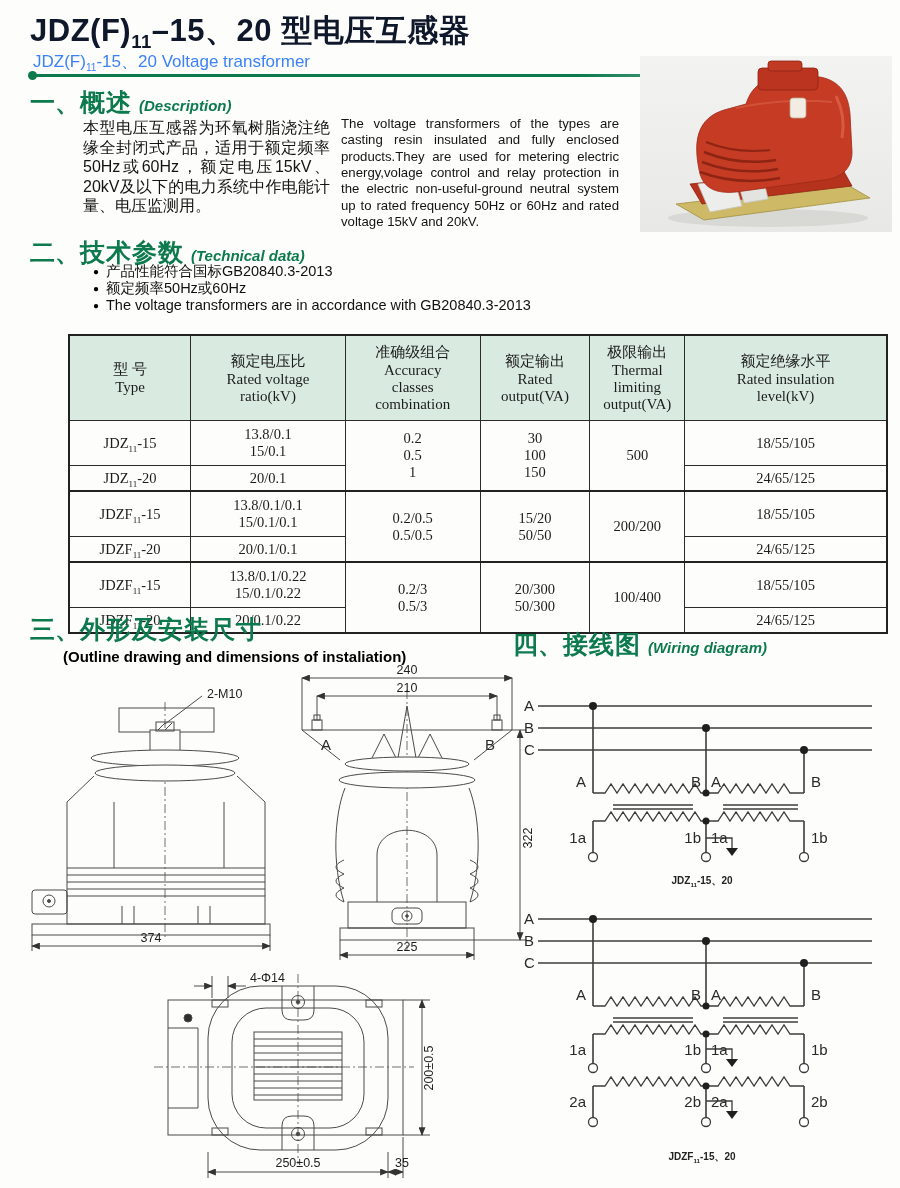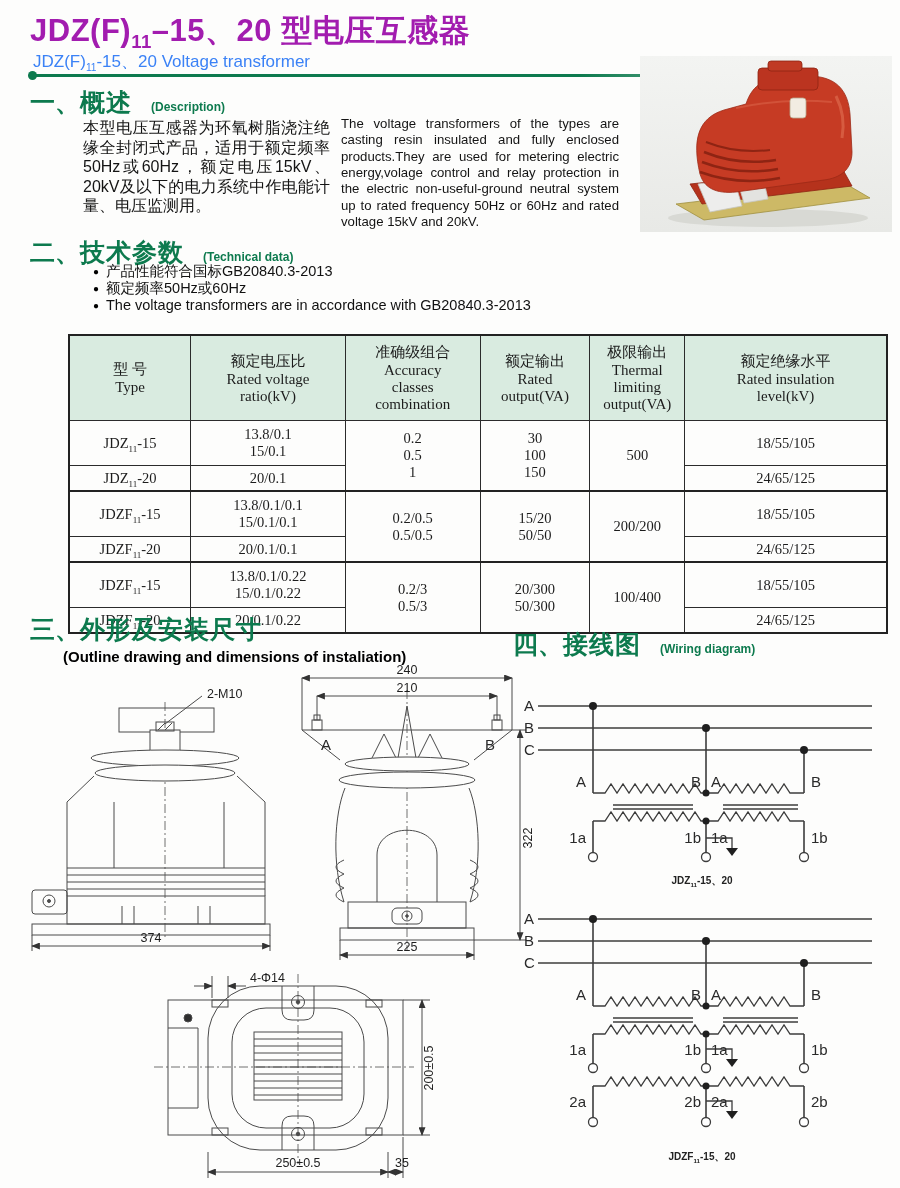--- a/index.html
+++ b/index.html
@@ -1,29 +1,29 @@
 <!DOCTYPE html>
 <html><head>
 <meta charset="utf-8">
 <style>
   html,body{margin:0;padding:0;background:#ffffff;}
   .page{position:relative;width:900px;height:1188px;background:#fdfdfc;overflow:hidden;
         font-family:"Liberation Sans","DejaVu Sans",sans-serif;color:#1a1a1a;}
   
-  .title{position:absolute;left:30px;top:10px;font-size:31px;font-weight:bold;color:#a21caf;letter-spacing:.5px;}
+  .title{position:absolute;left:30px;top:10px;font-size:31px;font-weight:bold;color:#0f172a;letter-spacing:.5px;}
   .title sub,.subtitle sub{font-size:60%;line-height:0;}
   .subtitle{position:absolute;left:33px;top:50px;font-size:17px;color:#3b82f6;}
   .title-rule{position:absolute;left:30px;top:74px;width:845px;height:3px;border-radius:2px;
               background:linear-gradient(to right,#0d7a4e 65%,rgba(13,122,78,.25));}
   .title-rule .dot{position:absolute;left:-2px;top:-3px;width:9px;height:9px;border-radius:50%;background:#0d7a4e;}
   
   .sec-head{position:absolute;color:#0d7a4e;font-weight:bold;white-space:nowrap;}
   .sec-num,.sec-title{font-size:25px;}
   .sec-title{letter-spacing:1px;}
-  .sec-sub{font-size:12px;margin-left:19px;}
+  .sec-sub{font-size:15px;margin-left:7px;font-style:italic;}
   .sec-sub-line{font-size:15px;font-weight:bold;color:#000000;margin-left:33px;margin-top:2px;}
   
   .zh-para{position:absolute;left:83px;top:118px;width:247px;font-size:16px;line-height:19.5px;
            text-align:justify;color:#141414;}
   .en-para{position:absolute;left:341px;top:116px;width:278px;font-size:13.2px;line-height:1.24;
            text-align:justify;color:#141414;}
   .photo{position:absolute;left:640px;top:56px;}
   
   .bullets{position:absolute;left:93px;top:263px;font-size:14.5px;line-height:17px;color:#111;}
   .bullet .b-dot{display:inline-block;width:13px;color:#000;font-size:10px;vertical-align:1px;}

